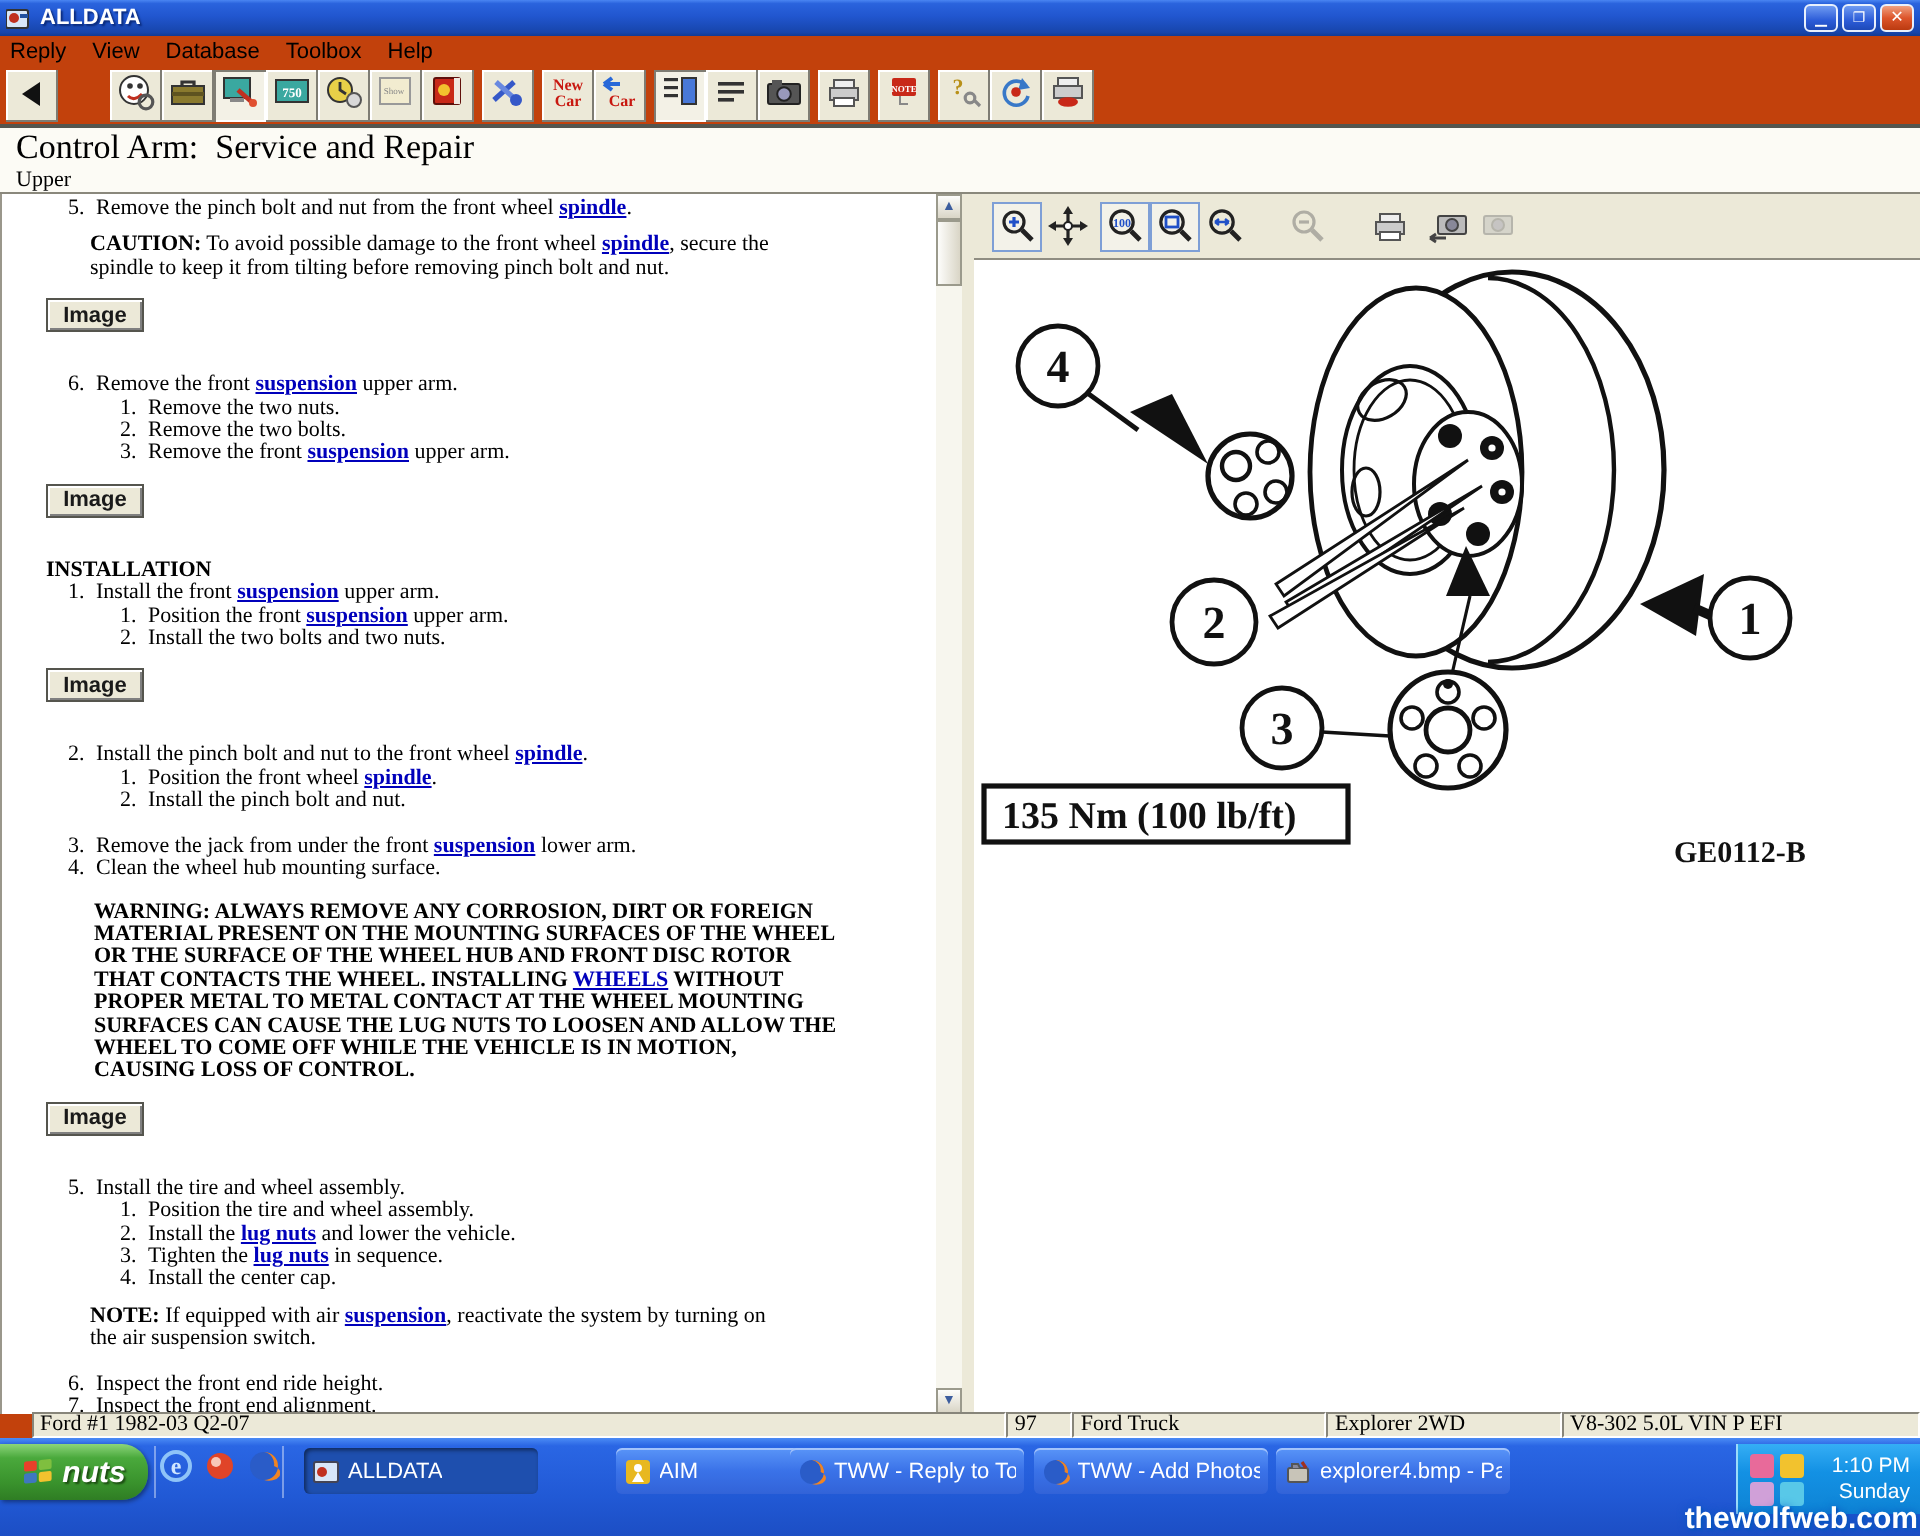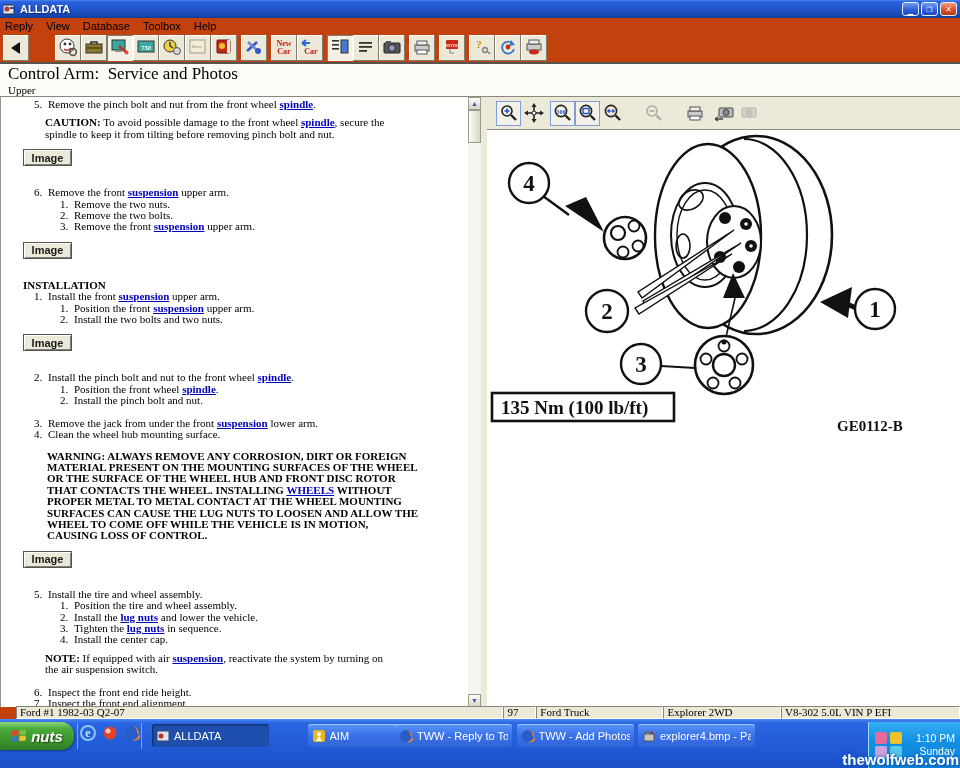--- a/index.html
+++ b/index.html
@@ -48,21 +48,21 @@
 .statusbar {position:absolute;top:706px;height:13px;left:16px;right:0;background:#ece9d8;display:flex;font-family:"Liberation Serif",serif;font-size:11px;line-height:11px;color:#000}
 .scell {border:1px solid;border-color:#87857a #fff #fff #87857a;padding:0 3px;height:13px;white-space:nowrap;overflow:hidden}
 .taskbar {position:absolute;top:719px;height:49px;left:0;right:0;background:linear-gradient(180deg,#4b8bf5 0%,#2a66e4 8%,#2159d5 60%,#1c4ec4 100%)}
 .startbtn {position:absolute;left:0;top:3px;width:74px;height:28px;border-radius:0 13px 13px 0;background:linear-gradient(180deg,#8cd57a 0%,#4aa93c 25%,#39922c 70%,#2f7d24 100%);display:flex;align-items:center;justify-content:center;gap:4px;box-shadow:1px 1px 2px rgba(0,0,0,.4)}
 .startbtn span {color:#fff;font-weight:bold;font-style:italic;font-size:15px;text-shadow:1px 1px 1px #1c4c12}
 .qlaunch {position:absolute;left:80px;top:6px;display:flex;gap:6px;align-items:center}
 .qdiv {position:absolute;top:4px;width:1px;height:26px;background:rgba(255,255,255,.4)}
 .taskbtn {position:absolute;top:5px;height:23px;width:117px;border-radius:3px;background:linear-gradient(180deg,#5a95f8,#3a72e8 50%,#3263d8);display:flex;align-items:center;padding:0 4px;gap:4px;color:#fff;font-size:11px;box-shadow:inset 0 1px 0 rgba(255,255,255,.45)}
 .taskbtn.active {background:#1e4fae;box-shadow:inset 1px 1px 2px rgba(0,0,0,.5)}
 .taskbtn .tlabel {white-space:nowrap;overflow:hidden}
-.tray {position:absolute;right:0;top:3px;width:92px;height:46px;background:linear-gradient(180deg,#35aef5 0%,#1391e4 40%,#0e83d4 100%);border-left:1px solid #9bdcfa;display:flex;align-items:center}
+.tray {position:absolute;right:0;top:3px;width:92px;height:35px;background:linear-gradient(180deg,#35aef5 0%,#1391e4 40%,#0e83d4 100%);border-left:1px solid #9bdcfa;display:flex;align-items:center}
 .trayicons {display:grid;grid-template-columns:13px 13px;grid-gap:2px;margin-left:6px}
 .trayicons div {width:12px;height:12px;border-radius:2px}
 .clock {margin-left:auto;margin-right:5px;text-align:right;color:#fff;font-size:10.5px;line-height:13px}
 .watermark {position:absolute;right:1px;bottom:0;font-weight:bold;font-size:15px;color:#fff;text-shadow:0 0 4px #0a57c0,1px 1px 1px #0a57c0}
 svg text {font-family:"Liberation Serif",serif}
 </style>
 </head>
 <body>
 
 <div id="screen">
@@ -213,21 +213,21 @@
       </div>
       <div class="tbtn" style="margin-left: 0px;">
         <span><svg width="20" height="20" viewBox="0 0 20 20">
             <rect x="3" y="7" width="14" height="6" fill="#ccc" stroke="#555"></rect>
             <rect x="5" y="3" width="10" height="4" fill="#eee" stroke="#555"></rect>
             <ellipse cx="10" cy="15" rx="5" ry="2.4" fill="#c82818"></ellipse>
           </svg></span>
       </div>
     </div>
   <div class="docheader">
-    <div class="doc-title">Control Arm:  Service and Photos</div>
+    <div class="doc-title">Control Arm:  Service and Repair</div>
     <div class="doc-sub">Upper</div>
   </div>
   <div class="content">
     <div class="leftpanel">
       <div class="lp-text" id="blocks">
           <div class="c-step lvl1"><span class="num">5.</span>Remove the pinch bolt and nut from the front wheel <span class="link">spindle</span>.</div>
           <div class="c-para"><b>CAUTION:</b> To avoid possible damage to the front wheel <span class="link">spindle</span>, secure the spindle to keep it from tilting before removing pinch bolt and nut.</div>
           <div class="c-imgwrap"><button class="imgbtn">Image</button></div>
           <div class="c-step lvl1"><span class="num">6.</span>Remove the front <span class="link">suspension</span> upper arm.</div>
           <div class="c-step lvl2"><span class="num">1.</span>Remove the two nuts.</div>

